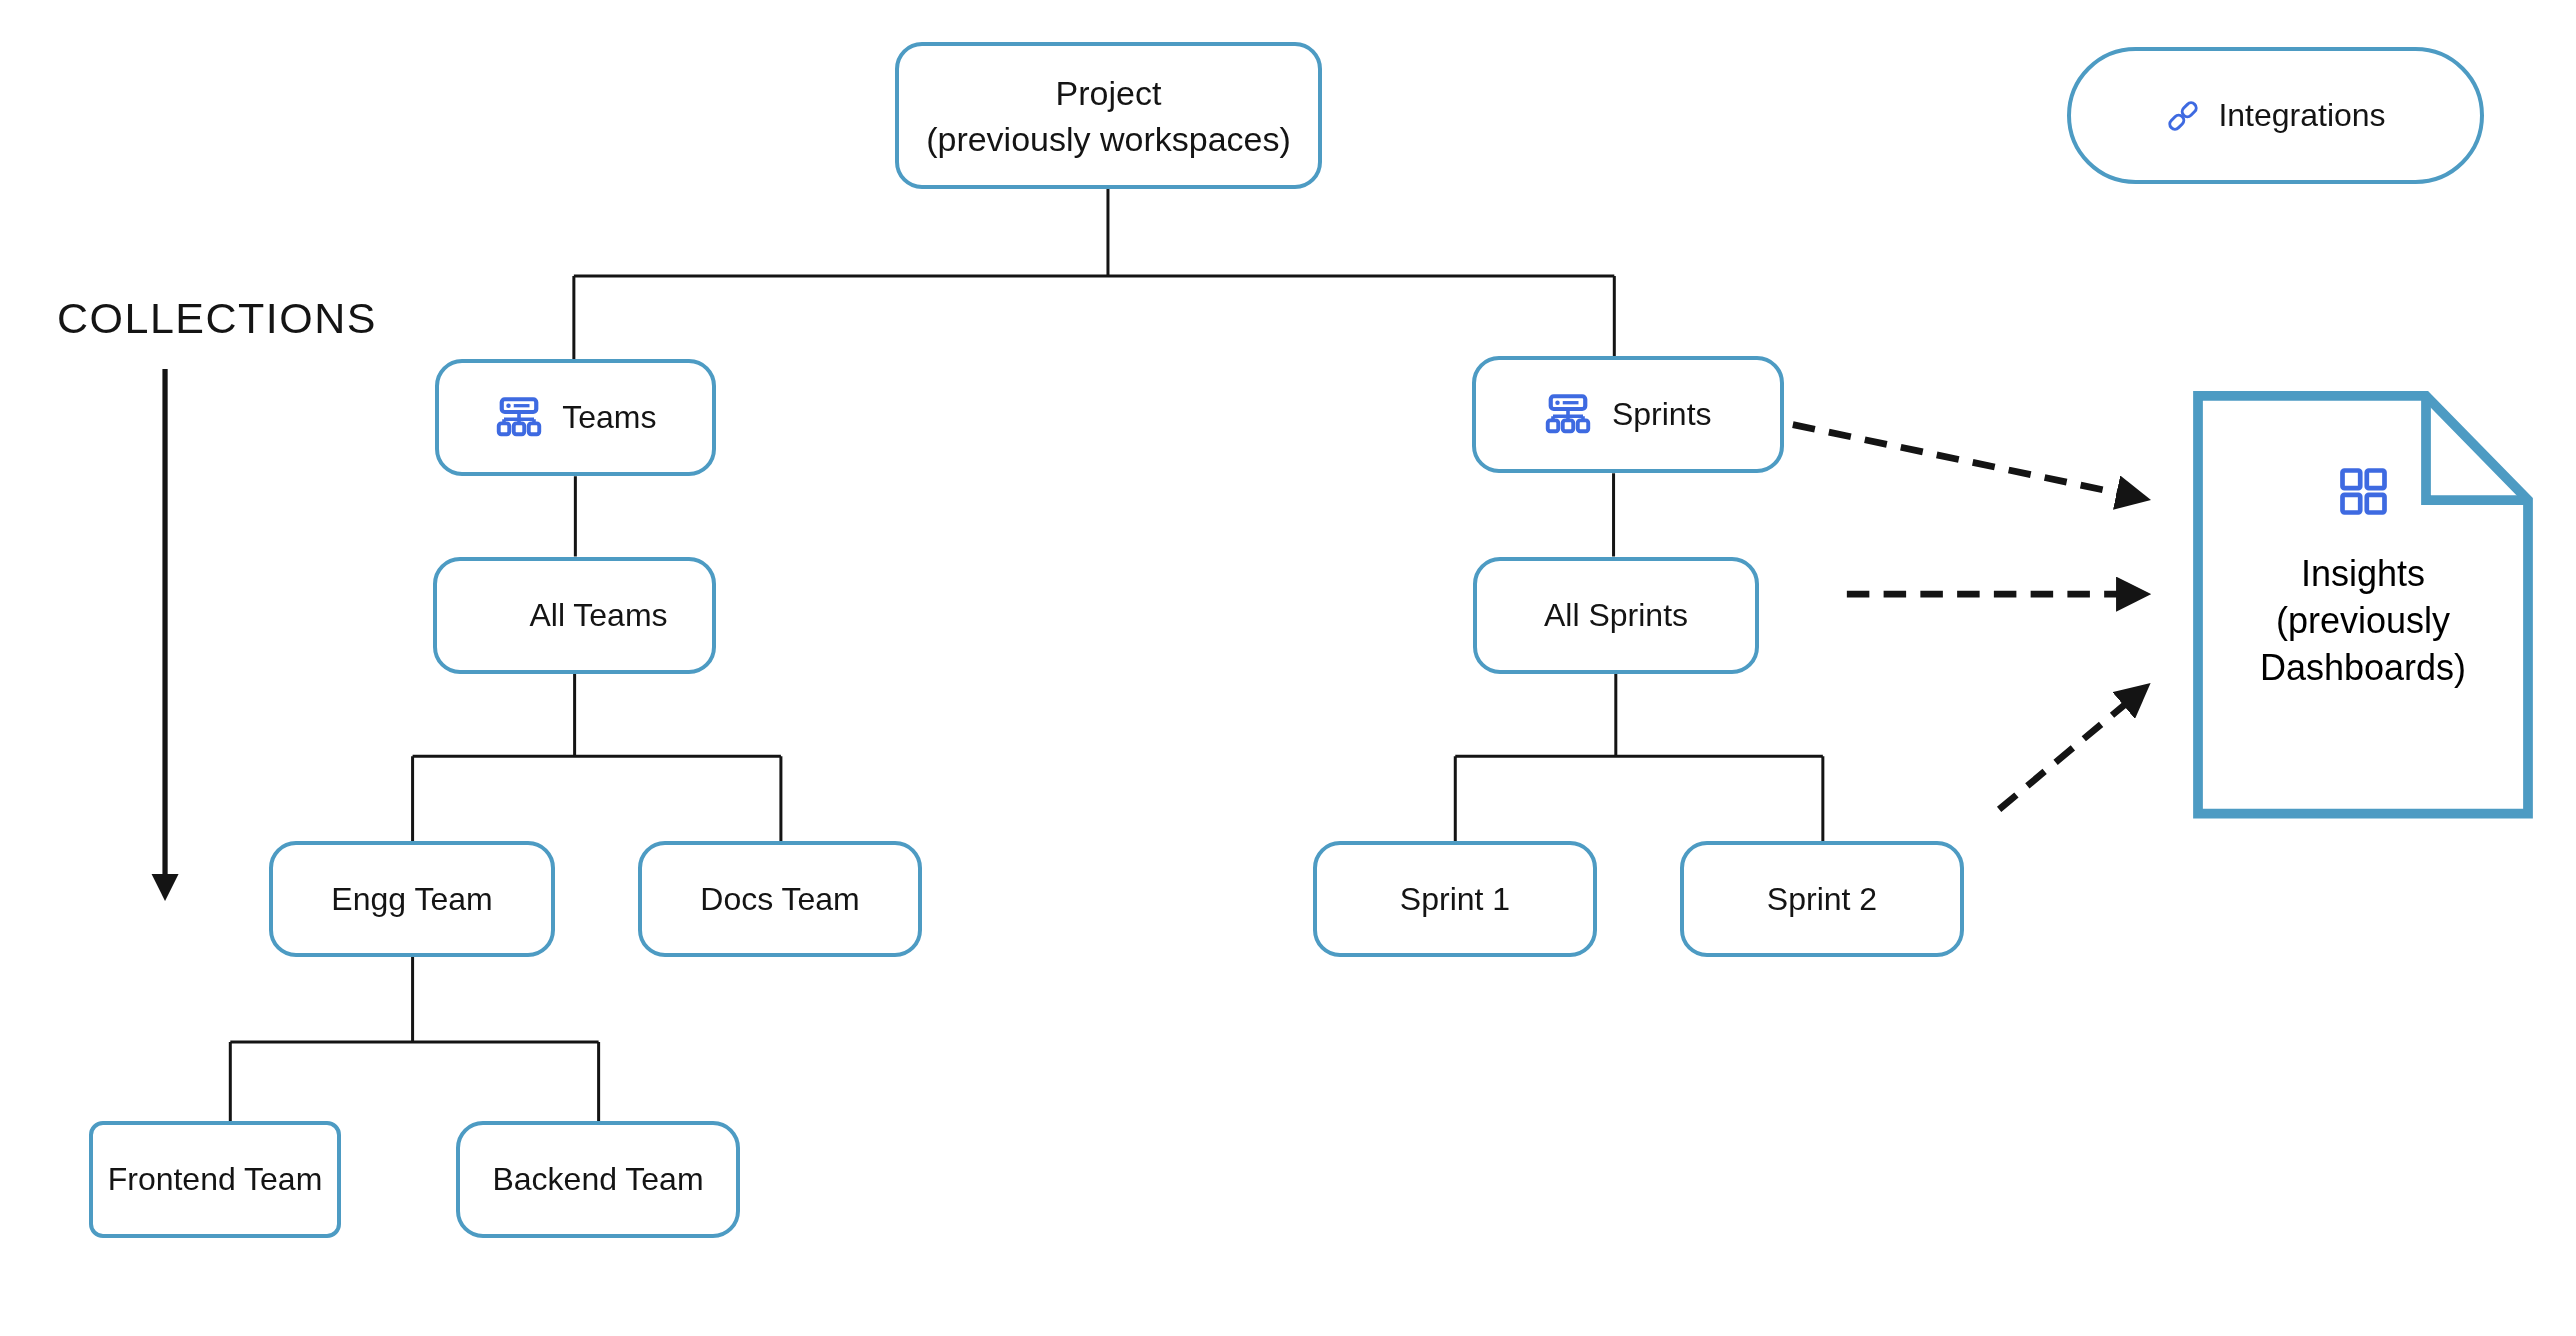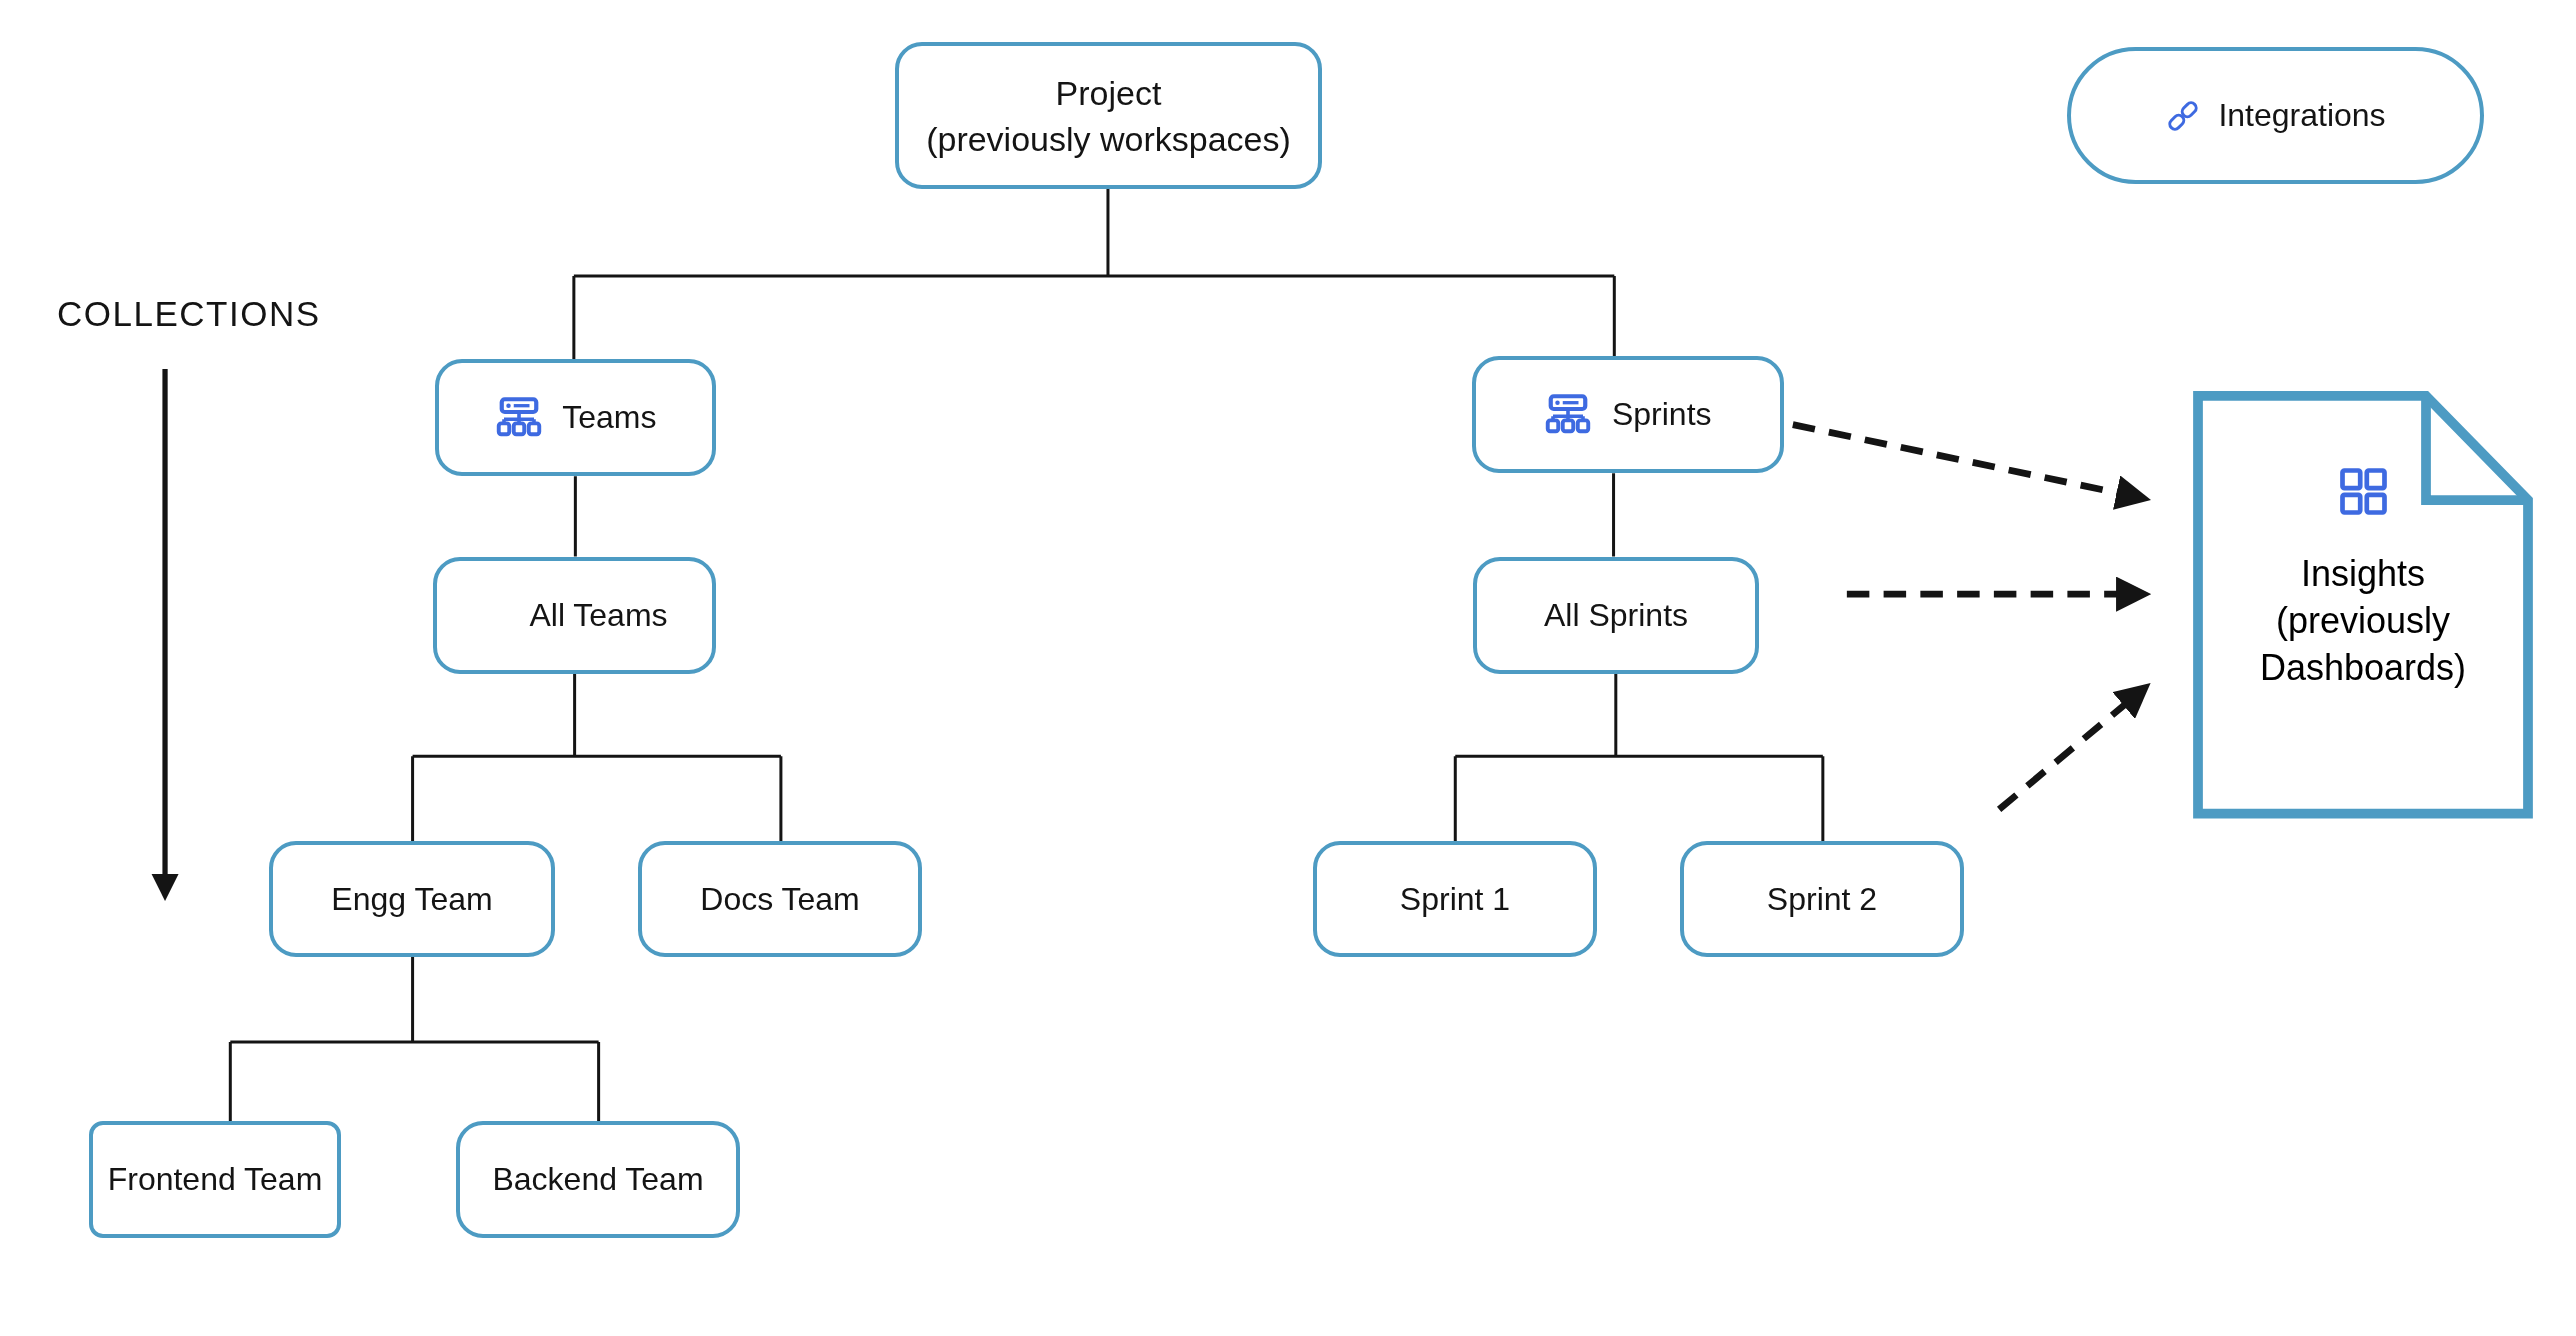--- a/index.html
+++ b/index.html
@@ -11,21 +11,21 @@
   .node{
     position:absolute;z-index:2;display:flex;align-items:center;justify-content:center;
     background:#fff;border:4.5px solid var(--accent,#4D9BC3);border-radius:27px;
     font-size:32px;line-height:1.2;box-sizing:border-box;gap:19.5px;
   }
   .node .lbl{white-space:nowrap;}
   .node.stack{flex-direction:column;gap:0;font-size:34px;line-height:46px;}
   .node.pill{border-radius:72px;gap:17px;}
   .icon{display:flex;align-items:center;justify-content:center;flex:0 0 auto;}
   .collections{
-    position:absolute;z-index:2;font-size:35px;letter-spacing:1.5px;color:#141414;
+    position:absolute;z-index:2;font-size:43px;letter-spacing:1.5px;color:#141414;
     white-space:nowrap;
   }
   .doc-svg{position:absolute;z-index:2;}
   .doc-icon{position:absolute;z-index:3;}
   .doc-text{
     position:absolute;z-index:3;width:300px;text-align:center;
     font-size:36px;line-height:47px;color:#000000;
   }
 </style>
 </head>

